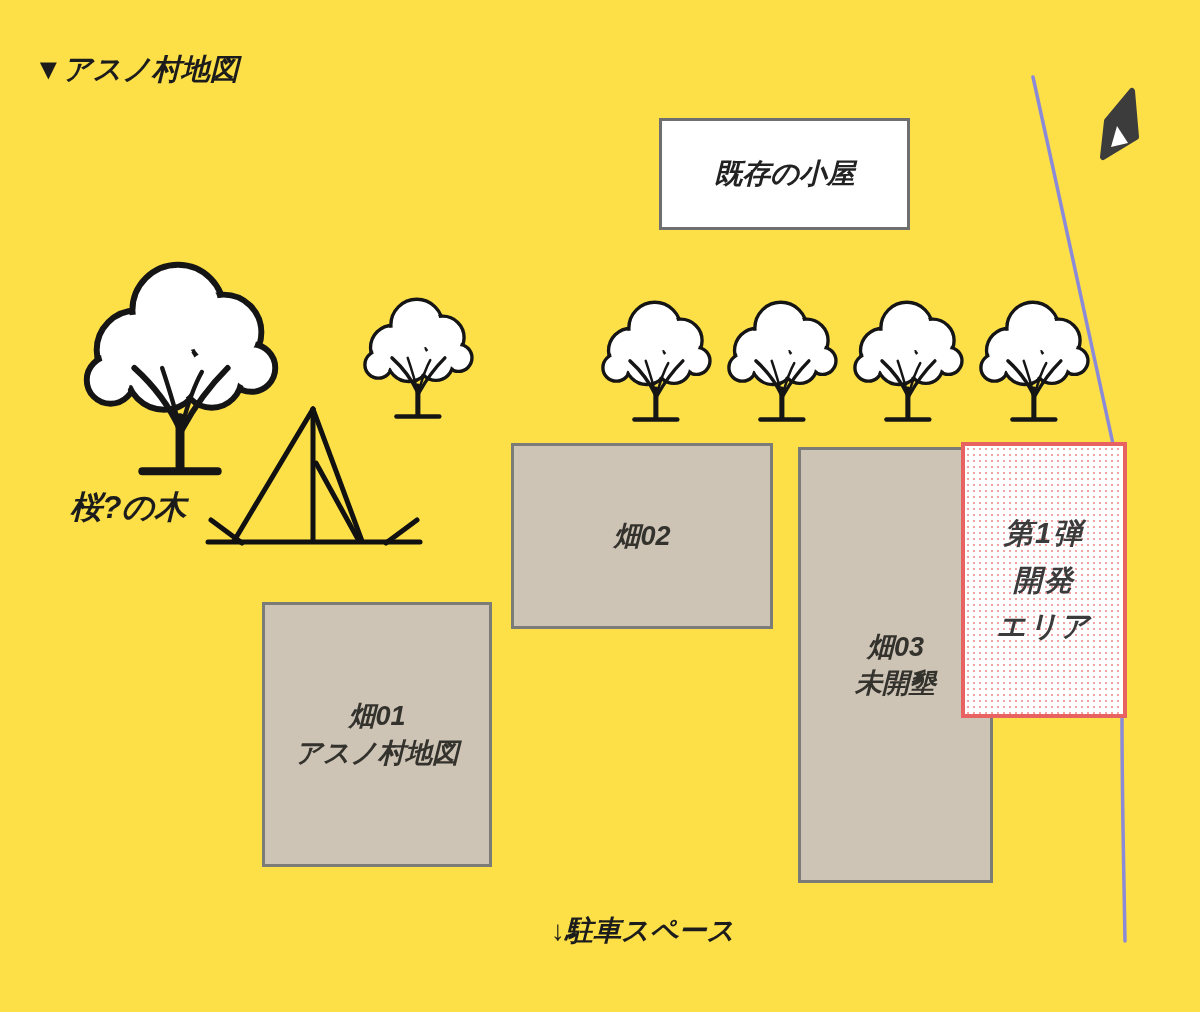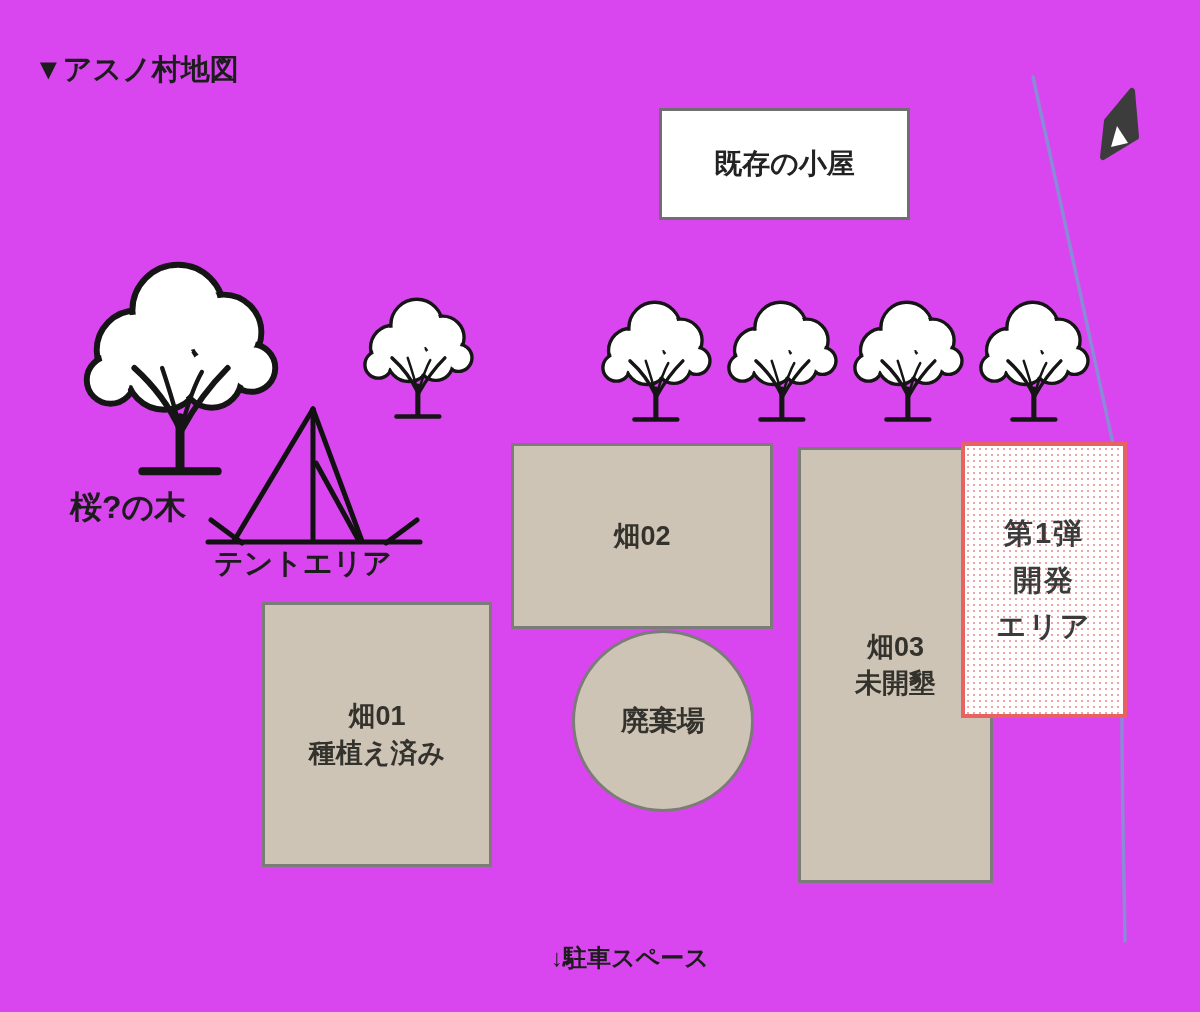--- a/index.html
+++ b/index.html
@@ -1,31 +1,31 @@
 <!DOCTYPE html>
 <html style="--field-fill: #cdc4b6; --field-border: #7b7b78; --dev-border: #e86262; --dev-dot: #f0a3a3; --road-blue: #8a8ad8; --ink: #1c1c1c;"><head>
 <meta charset="utf-8">
 <style>
   html,body{margin:0;padding:0;background:#ffffff;}
   .stage{
-    position:relative;width:1200px;height:1012px;background:#d946ef;overflow:hidden;
-    font-family:"Liberation Sans","DejaVu Sans",sans-serif;color:var(--ink,#1c1c1c);
+    position:relative;width:1200px;height:1012px;background:#fde047;overflow:hidden;
+    font-family:"Liberation Sans","DejaVu Sans",sans-serif;color:var(--ink,#1c1c1c);font-style:italic;
   }
   .art{position:absolute;left:0;top:0;z-index:1;}
   .label{position:absolute;z-index:3;font-weight:600;white-space:nowrap;}
   .map-title{left:34px;top:50px;font-size:29px;}
   .sakura{left:70px;top:486px;font-size:32px;}
   .tentlbl{left:192px;top:544px;width:222px;text-align:center;font-size:29px;}
-  .parking{left:551px;top:942px;font-size:24px;}
+  .parking{left:551px;top:912px;font-size:28px;}
   .box{
     position:absolute;z-index:2;display:flex;flex-direction:column;
     align-items:center;justify-content:center;text-align:center;box-sizing:border-box;
   }
   .hut{
-    left:659px;top:108px;width:251px;height:112px;background:#fff;
+    left:659px;top:118px;width:251px;height:112px;background:#fff;
     border:3px solid #6f6f6f;font-size:28px;font-weight:600;color:#222;text-align:center;
   }
   .field{
     background:var(--field-fill,#cdc4b6);border:3px solid var(--field-border,#7b7b78);
     color:#34322d;font-size:27px;font-weight:600;line-height:1.35;
   }
   .f01{left:262px;top:602px;width:230px;height:265px;}
   .f02{left:511px;top:443px;width:262px;height:186px;}
   .f03{left:798px;top:447px;width:195px;height:436px;}
   .disposal{
@@ -104,39 +104,35 @@
     </g>
   </svg>
 
   <div class="label map-title">▼アスノ村地図</div>
 
   <div class="box hut">
     <span>既存の小屋</span>
   </div>
 
   <div class="label sakura">桜?の木</div>
-  <div class="label tentlbl">テントエリア</div>
 
   <div class="box field f02">
     <span>畑02</span>
   </div>
 
   <div class="box field f01">
     <span>畑01</span>
-    <span>種植え済み</span>
+    <span>アスノ村地図</span>
   </div>
 
   <div class="box field f03">
     <span>畑03</span>
     <span>未開墾</span>
   </div>
 
-  <div class="box disposal">
-    <span>廃棄場</span>
-  </div>
 
   <div class="box dev">
     <div>第1弾</div>
     <div>開発</div>
     <div>エリア</div>
   </div>
 
   <div class="label parking">↓駐車スペース</div>
 
 </div>

